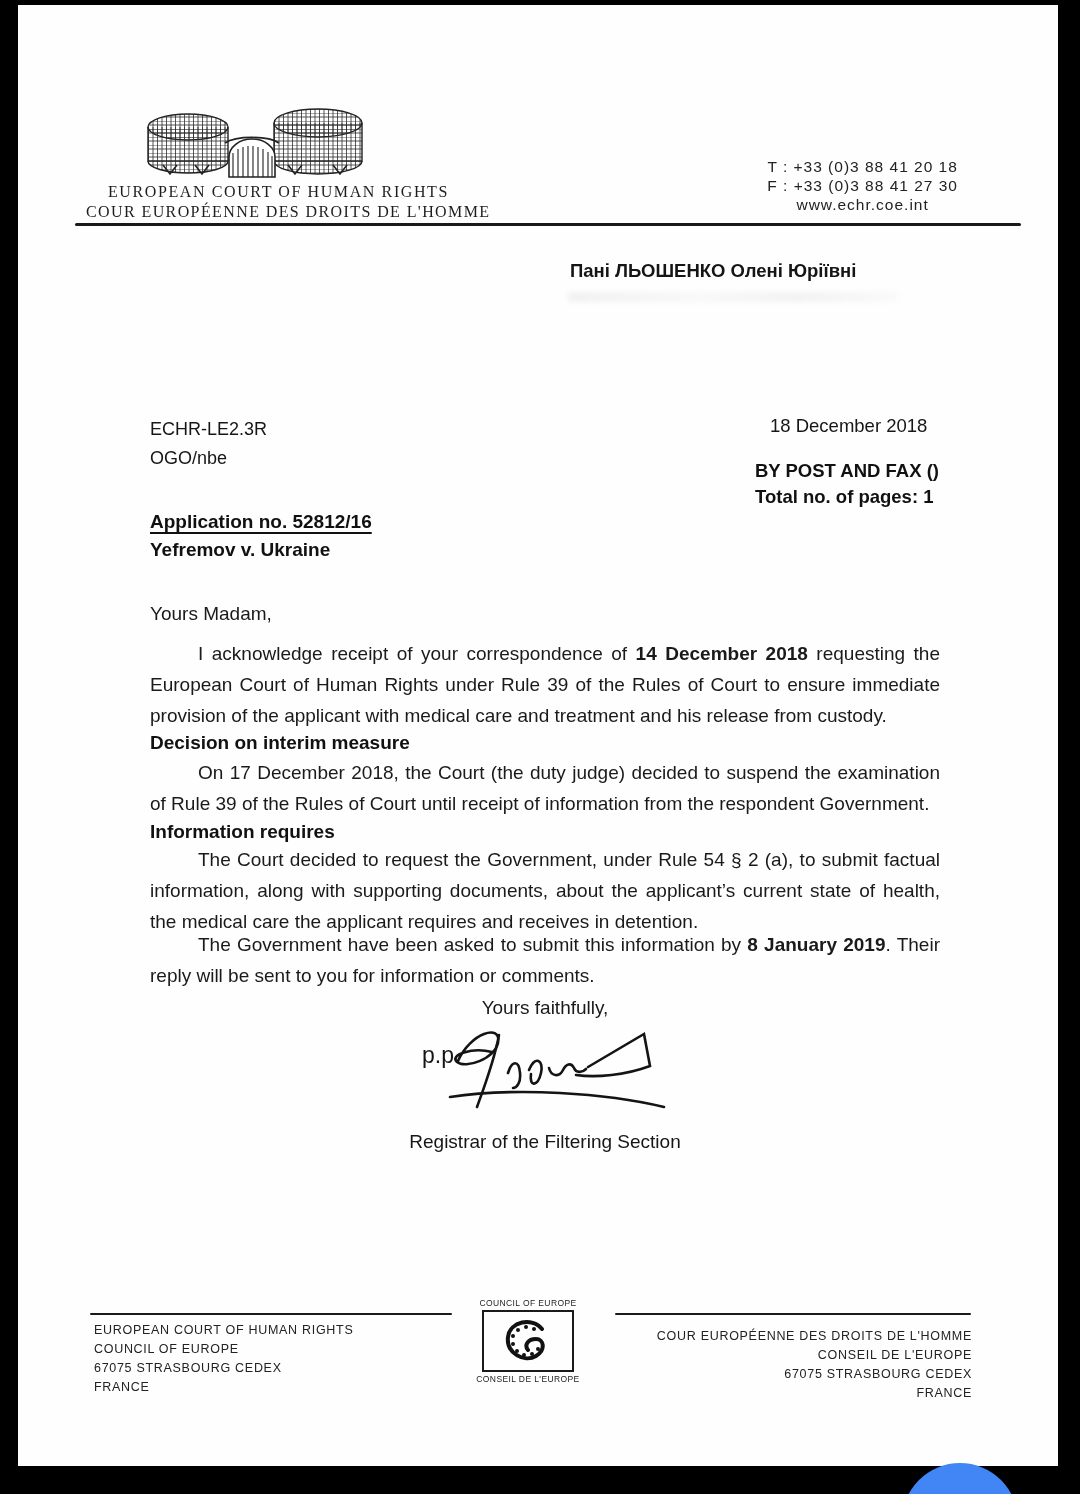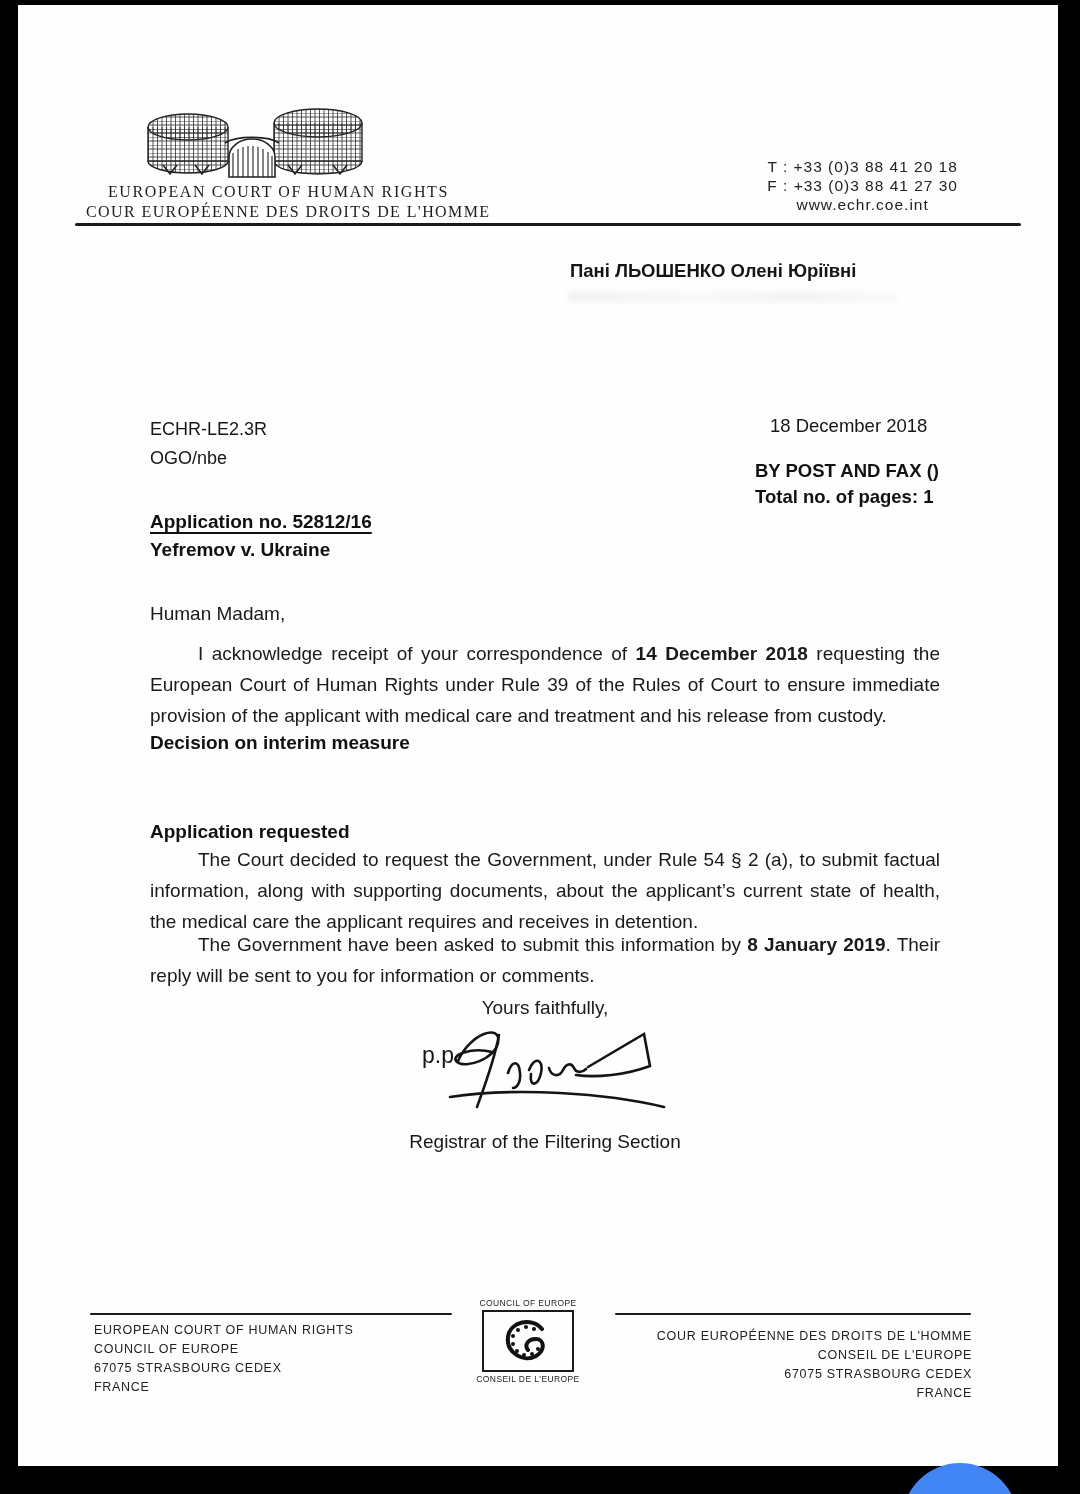--- a/index.html
+++ b/index.html
@@ -85,27 +85,28 @@
     <div class="ref">OGO/nbe</div>
   </div>
 
   <div class="abs date" style="left:752px;top:410px;">18 December 2018</div>
   <div class="abs delivery" style="left:737px;top:455px;">BY POST AND FAX ()</div>
   <div class="abs pages" style="left:737px;top:481px;">Total no. of pages: 1</div>
 
   <div class="abs application" style="left:132px;top:506px;">Application no. 52812/16</div>
   <div class="abs case" style="left:132px;top:534px;">Yefremov v. Ukraine</div>
 
-  <div class="abs para col" style="top:593px;">Human Madam,</div>
+  <div class="abs para col" style="top:593px;">Yours Madam,</div>
 
   <p class="abs para col indent" style="top:633px;"><span>I acknowledge receipt of your correspondence of </span><b>14 December 2018</b><span> requesting the European Court of Human Rights under Rule 39 of the Rules of Court to ensure immediate provision of the applicant with medical care and treatment and his release from custody.</span></p>
 
   <div class="abs bhead col" style="top:727px;">Decision on interim measure</div>
+  <p class="abs para col indent" style="top:752px;">On 17 December 2018, the Court (the duty judge) decided to suspend the examination of Rule 39 of the Rules of Court until receipt of information from the respondent Government.</p>
 
-  <div class="abs bhead col" style="top:816px;">Application requested</div>
+  <div class="abs bhead col" style="top:816px;">Information requires</div>
   <p class="abs para col indent" style="top:839px;">The Court decided to request the Government, under Rule 54 § 2 (a), to submit factual information, along with supporting documents, about the applicant’s current state of health, the medical care the applicant requires and receives in detention.</p>
 
   <p class="abs para col indent" style="top:924px;"><span>The Government have been asked to submit this information by </span><b>8 January 2019</b><span>. Their reply will be sent to you for information or comments.</span></p>
 
   <div class="abs closing col center" style="top:992px;">Yours faithfully,</div>
 
   <div class="abs pp" style="left:404px;top:1037px;">p.p.</div>
   <div class="abs" style="left:418px;top:1012px;">
     <svg width="235" height="100" viewBox="0 0 235 100" fill="none" stroke="#141414" stroke-width="2.6" stroke-linecap="round">
       <path d="M22 44 C34 16 66 6 62 26 C58 42 30 52 21 45 C13 38 36 30 56 35"></path>

